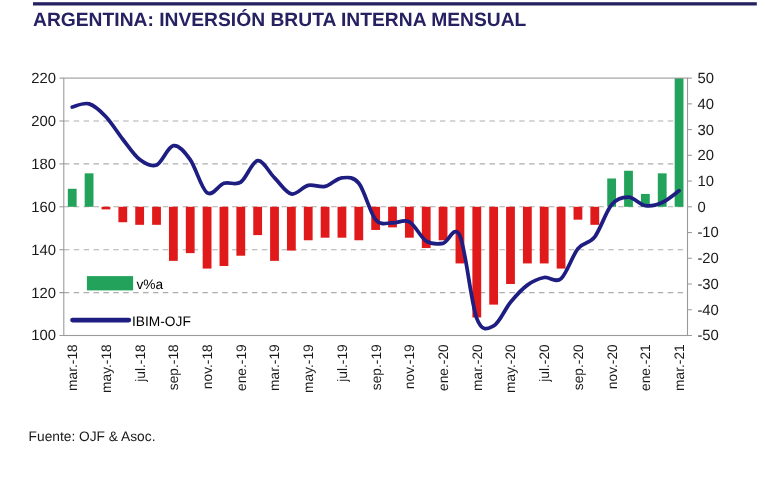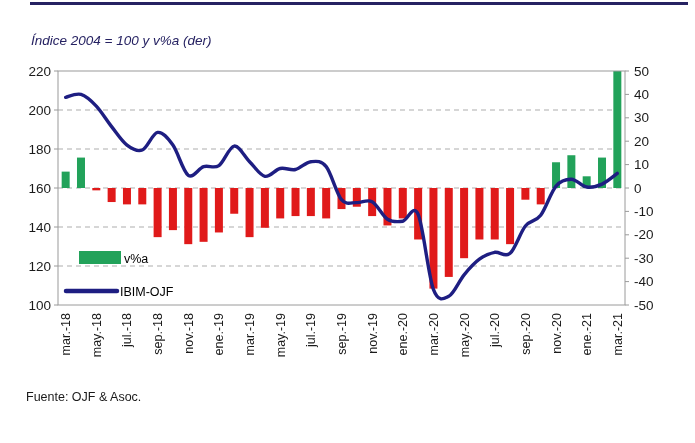--- a/index.html
+++ b/index.html
@@ -27,21 +27,21 @@
     position:absolute;top:390px;left:26px;
     font-size:12.5px;color:#1a1a1a;
   }
   svg text{font-family:"Liberation Sans", sans-serif;}
 </style>
 </head>
 <body>
 
 <div class="card">
   <div class="top-rule"></div>
-  <div class="subtitle">Índice 2004 = 100 y v%a (der)</div>
+  <div class="title">ARGENTINA: INVERSIÓN BRUTA INTERNA MENSUAL</div>
   <svg id="plot" width="695" height="443" viewBox="0 0 695 443" style="position:absolute;top:0;left:0;">
       <g>
         <line x1="58" x2="625" y1="110" y2="110" stroke="#ADADAD" stroke-width="1" stroke-dasharray="5,4"></line>
         <line x1="58" x2="625" y1="149" y2="149" stroke="#ADADAD" stroke-width="1" stroke-dasharray="5,4"></line>
         <line x1="58" x2="625" y1="188" y2="188" stroke="#ADADAD" stroke-width="1" stroke-dasharray="5,4"></line>
         <line x1="58" x2="625" y1="227" y2="227" stroke="#ADADAD" stroke-width="1" stroke-dasharray="5,4"></line>
         <line x1="58" x2="625" y1="266" y2="266" stroke="#ADADAD" stroke-width="1" stroke-dasharray="5,4"></line>
       </g>
       <g>
         <rect x="61.66216216216216" y="171.62" width="8" height="16.379999999999995" fill="#22A25A"></rect>

